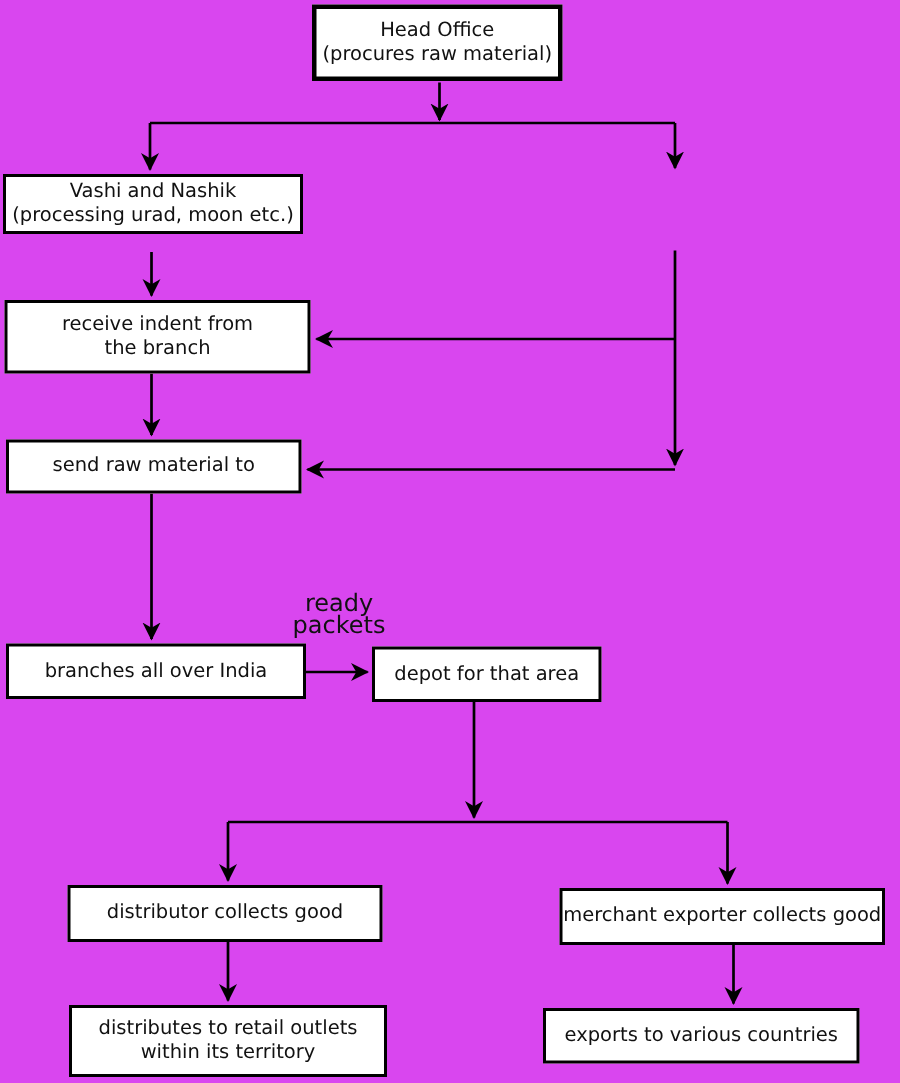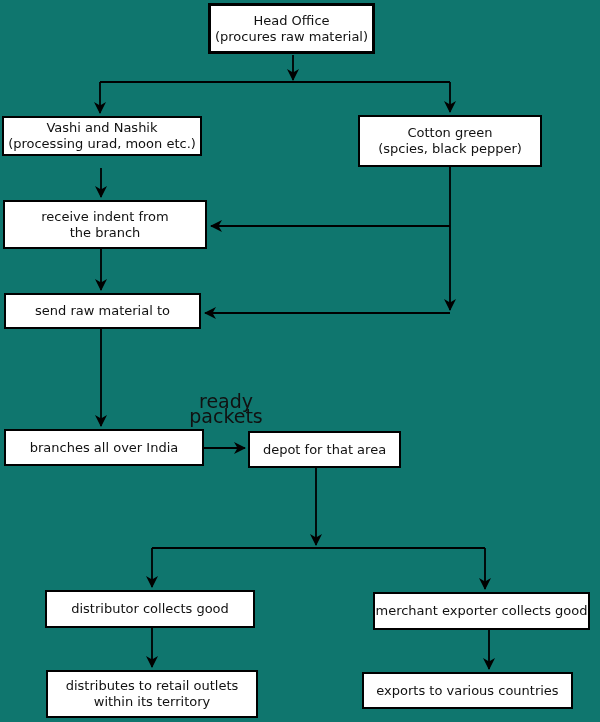--- a/index.html
+++ b/index.html
@@ -1,28 +1,28 @@
 <!DOCTYPE html>
 <html><head>
 <meta charset="utf-8">
 <style>
   * { margin:0; padding:0; box-sizing:border-box; }
   html,body { background:#ffffff; }
   body { font-family:"DejaVu Sans","Liberation Sans",sans-serif; }
-  .canvas { position:relative; width:600px; height:722px; background:#0f766e; overflow:hidden; }
+  .canvas { position:relative; width:600px; height:722px; background:#d946ef; overflow:hidden; }
   .edges { position:absolute; left:0; top:0; width:600px; height:722px; }
   .node {
     position:absolute; border:2px solid #000000; background:#ffffff;
     display:flex; align-items:center; justify-content:center;
     text-align:center; font-size:13px; line-height:16px; color:#111111;
     white-space:pre;
   }
   .node--thick { border-width:3px; }
   .edge-label {
-    position:absolute; font-size:19px; line-height:15px; color:#111111;
+    position:absolute; font-size:16px; line-height:15px; color:#111111;
     text-align:center; white-space:pre;
   }
   line { stroke:#000000; stroke-width:1.8; }
 </style>
 </head>
 <body>
 
 <div class="canvas">
 
   <svg class="edges" width="600" height="722" viewBox="0 0 600 722" xmlns="http://www.w3.org/2000/svg">
@@ -55,22 +55,20 @@
     <line x1="152" y1="628" x2="152" y2="667" marker-end="url(#arrow)"></line>
     <line x1="489" y1="630" x2="489" y2="669" marker-end="url(#arrow)"></line>
   </svg>
 
   <div class="node node--thick" style="left:208px; top:3px; width:167px; height:51px;">Head Office
 (procures raw material)</div>
 
   <div class="node" style="left:2px; top:116px; width:200px; height:40px;">Vashi and Nashik
 (processing urad, moon etc.)</div>
 
-  <div class="node" style="left:358px; top:115px; width:184px; height:52px;">Cotton green
-(spcies, black pepper)</div>
 
   <div class="node" style="left:3px; top:200px; width:204px; height:49px;">receive indent from
 the branch</div>
 
   <div class="node" style="left:4px; top:293px; width:197px; height:36px;">send raw material to</div>
 
   <div class="node" style="left:4px; top:429px; width:200px; height:37px;">branches all over India</div>
 
   <div class="node" style="left:248px; top:431px; width:153px; height:37px;">depot for that area</div>
 

